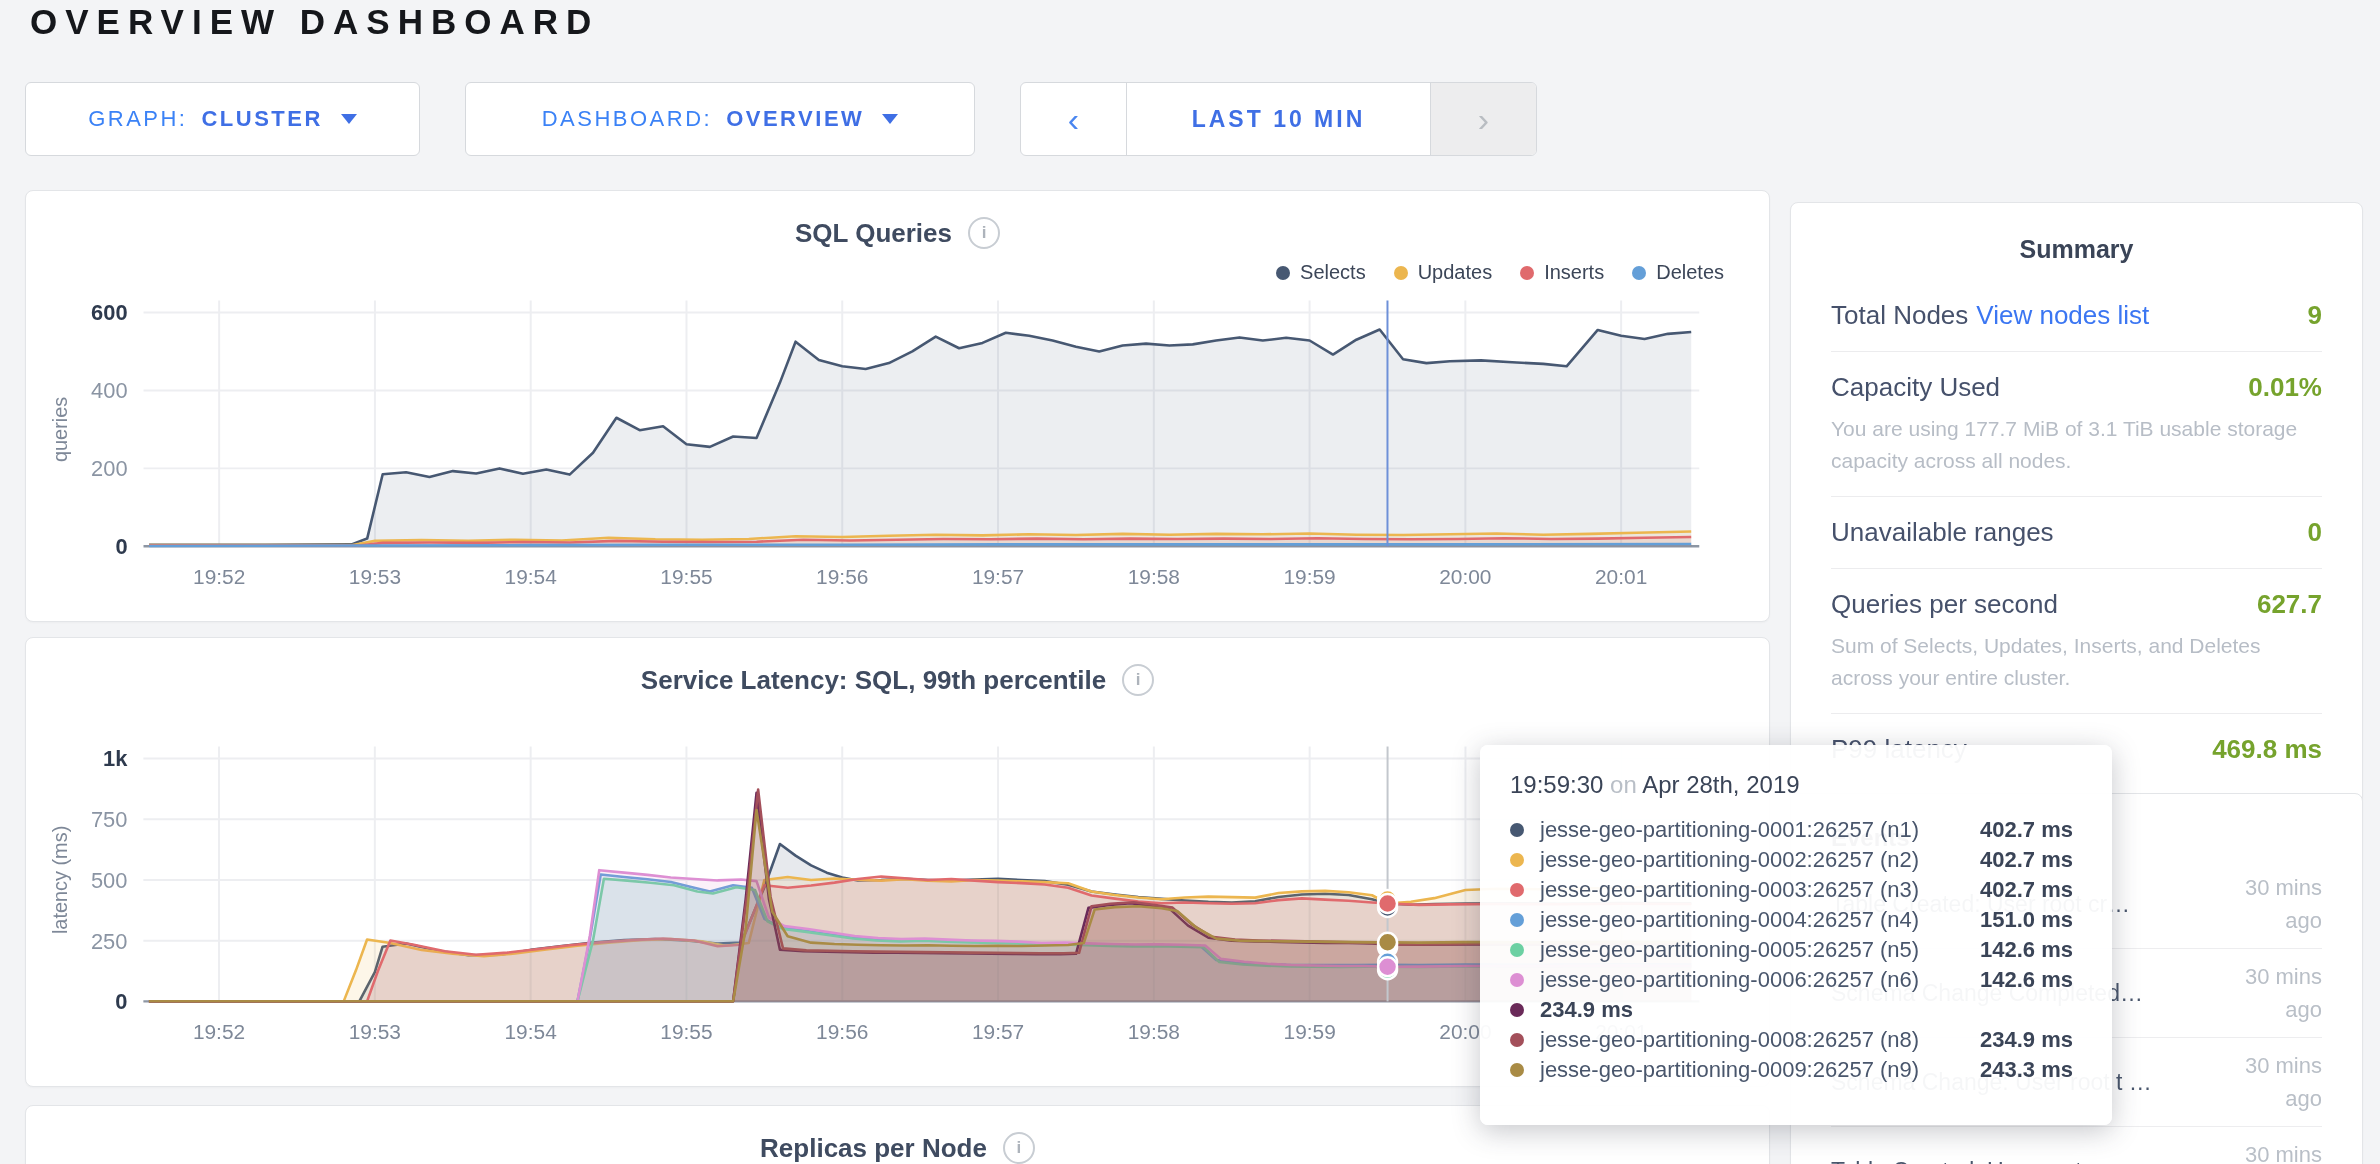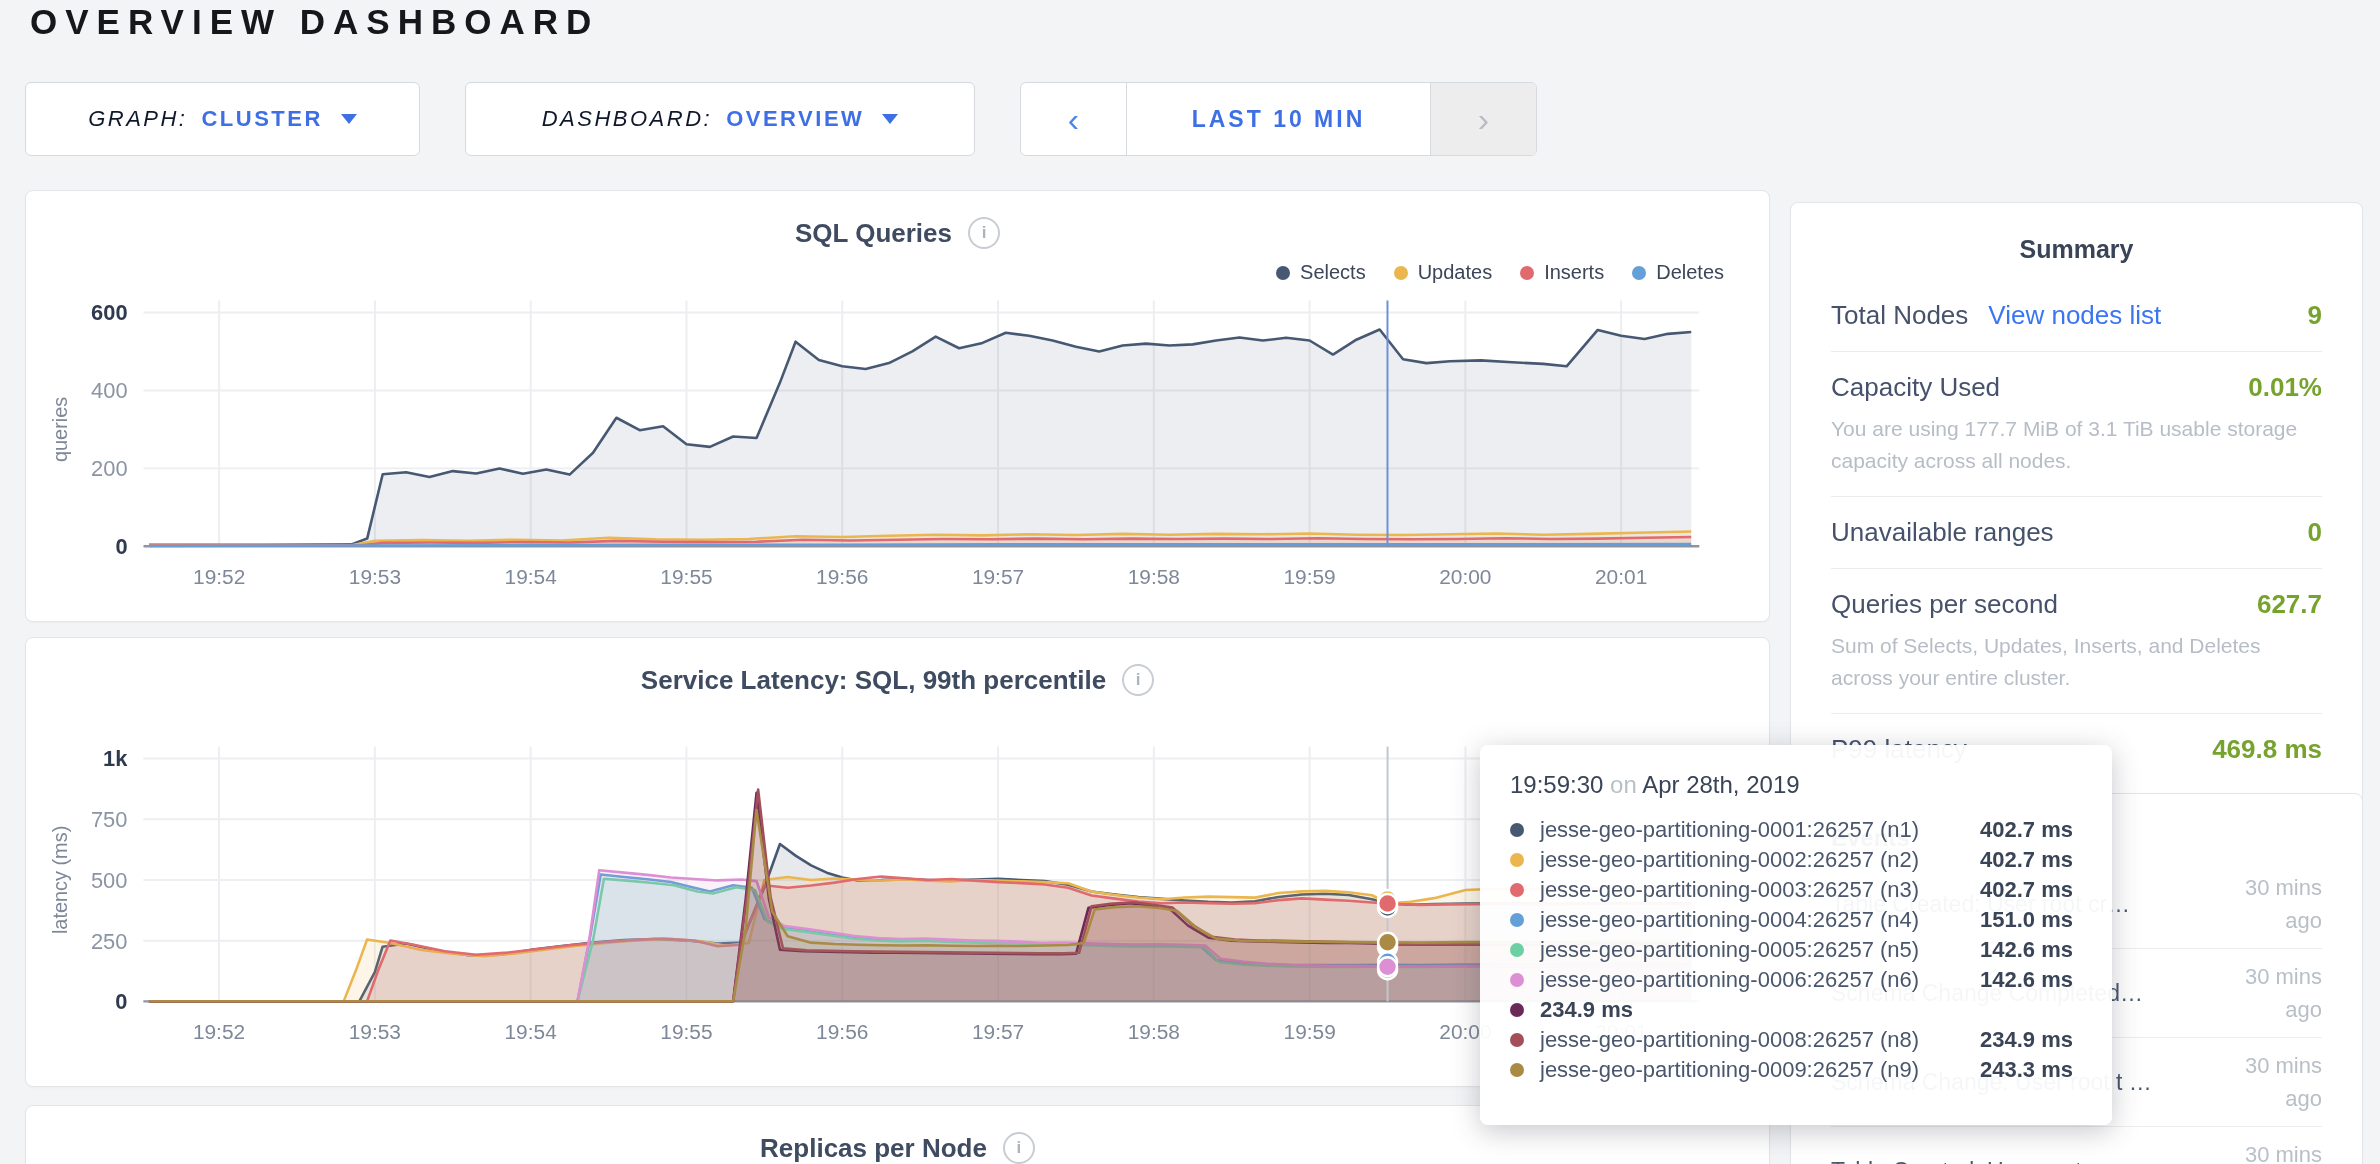--- a/index.html
+++ b/index.html
@@ -7,21 +7,21 @@
   .page{position:relative;width:2380px;height:1164px;overflow:hidden;background:#f3f4f6;}
 
   
   .page-title{position:absolute;left:30px;top:2px;margin:0;font-size:35px;font-weight:800;
     letter-spacing:8px;color:#15171b;}
 
   
   .ctl{position:absolute;top:82px;height:74px;background:#fff;border:1px solid #d6d9dd;border-radius:6px;
     display:flex;align-items:center;justify-content:center;gap:14px;font-size:22px;letter-spacing:2.5px;
     cursor:pointer;box-sizing:border-box;}
-  .ctl-label{color:#0f172a;font-style:italic;}
+  .ctl-label{color:#3b82f6;}
   .ctl-value{color:#3f6fe5;font-weight:600;}
   .caret{width:0;height:0;border-left:8px solid transparent;border-right:8px solid transparent;
     border-top:10px solid #3f6fe5;margin-left:4px;}
   #graph-dd{left:25px;width:395px;}
   #dashboard-dd{left:465px;width:510px;}
   .timesel{position:absolute;left:1020px;top:82px;width:517px;height:74px;display:flex;
     border:1px solid #d6d9dd;border-radius:6px;overflow:hidden;background:#fff;box-sizing:border-box;}
   .ts-btn{width:105px;display:flex;align-items:center;justify-content:center;font-size:34px;cursor:pointer;}
   .ts-prev{color:#4a86f0;border-right:1px solid #d6d9dd;}
   .ts-next{color:#b9bdc2;background:#ededee;border-left:1px solid #d6d9dd;cursor:default;}
@@ -42,21 +42,21 @@
   .legend{position:absolute;top:70px;right:45px;display:flex;gap:28px;}
   .legend-item{display:flex;align-items:center;gap:10px;font-size:20px;color:#3c4658;cursor:pointer;}
   .dot{width:14px;height:14px;border-radius:50%;}
   svg.chart{position:absolute;left:0;top:0;width:100%;height:100%;}
 
   
   #summary-card{left:1790px;top:170px;width:573px;height:602px;padding:26px 40px 0 40px;margin-top:32px;}
   .sum-title{margin:6px 0 16px 0;text-align:center;font-size:25px;font-weight:700;color:#3a4457;}
   .srow{padding:20px 0;}
   .srow + .srow{border-top:1px solid #ececee;}
-  .srow-main{display:flex;align-items:baseline;gap:20px;}
+  .srow-main{display:flex;align-items:baseline;gap:8px;}
   .slabel{font-size:26px;color:#46516b;}
   .slink{font-size:26px;color:#3b76f2;cursor:pointer;text-decoration:none;}
   .sval{margin-left:auto;color:#76a32d;font-weight:700;font-size:26px;}
   .ssub{margin:10px 0 0 0;font-size:21px;line-height:1.5;color:#b7bdc6;}
 
   
   #events-card{left:1790px;top:793px;width:573px;height:400px;padding:30px 40px 0 40px;}
   .ev-title{margin:0 0 8px 0;font-size:24px;font-weight:700;color:#3a4457;}
   .ev-row{display:flex;align-items:center;padding:11px 0;}
   .ev-row + .ev-row{border-top:1px solid #ededef;}

